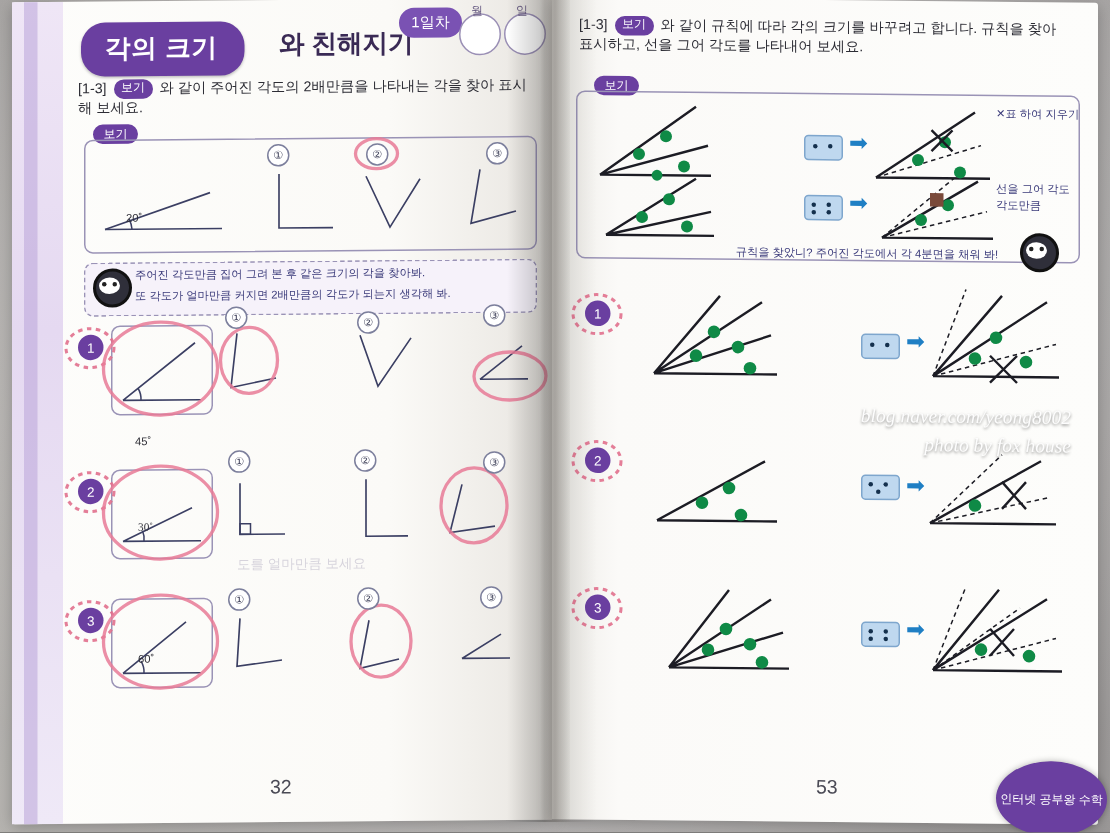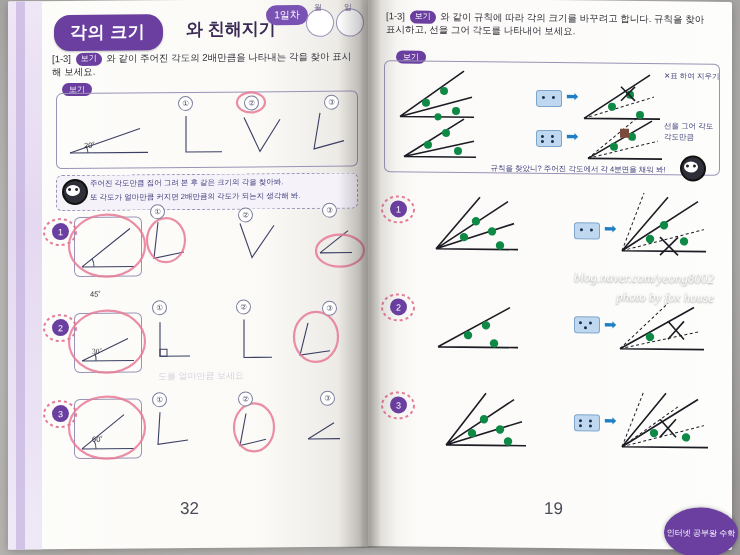--- a/index.html
+++ b/index.html
@@ -67,21 +67,21 @@
   svg{position:absolute;left:0;top:0;overflow:visible;}
   .ink{stroke:#3b3f63;fill:none;stroke-width:1.1;}
   .ink2{stroke:#3b3f63;fill:none;stroke-width:1;}
   .red{stroke:#e87a96;fill:none;stroke-width:2.2;opacity:.85;}
   .reddash{stroke:#e1708d;fill:none;stroke-width:2;stroke-dasharray:3 3;opacity:.9;}
   .dark{stroke:#1c1c24;fill:none;stroke-width:1.6;}
   .dash{stroke:#1c1c24;fill:none;stroke-width:1;stroke-dasharray:3 2.5;}
   .dot{fill:#0f8a46;}
   .angle-txt{position:absolute;font-size:7.5px;color:#2d2d35;}
 
-  .page-num{position:absolute;bottom:29px;font-size:17px;color:#4a4a55;}
+  .page-num{position:absolute;bottom:16px;font-size:13px;color:#4a4a55;}
 
   .chip-blue{position:absolute;width:24px;height:15px;border-radius:3px;background:#bfd8ef;border:1px solid #7ea6cd;}
   .chip-blue .d{position:absolute;width:3px;height:3px;border-radius:50%;background:#14304d;}
   .arrow{position:absolute;color:#1f7fc4;font-size:15px;line-height:1;}
 
   .watermark{position:absolute;right:18px;top:268px;text-align:right;color:#fdfdfd;
         font-family:"Liberation Serif",serif;font-style:italic;font-size:13px;
         text-shadow:0 1px 2px rgba(0,0,0,.45);line-height:1.45;}
   .badge-corner{position:absolute;right:-6px;bottom:-8px;width:74px;height:50px;border-radius:50%;
         background:#6a3fa0;color:#fff;font-size:8px;display:flex;align-items:center;justify-content:center;
@@ -329,20 +329,20 @@
         <div class="d" style="left:4px;top:9px;"></div>
           <div class="d" style="left:14px;top:9px;"></div>
       </div>
       <div class="arrow" style="left:236px;top:412px;">➡</div>
 
       <div class="watermark">
         <div>blog.naver.com/yeong8002</div>
         <div>photo by fox house</div>
       </div>
 
-      <div class="page-num" style="left:176px;">19</div>
+      <div class="page-num" style="left:176px;">53</div>
       <div class="badge-corner">인터넷 공부왕 수학</div>
     </div>
 
     <div class="spine-shadow"></div>
     <div class="gutter"></div>
   </div>
 </div>
 
 </body></html>

